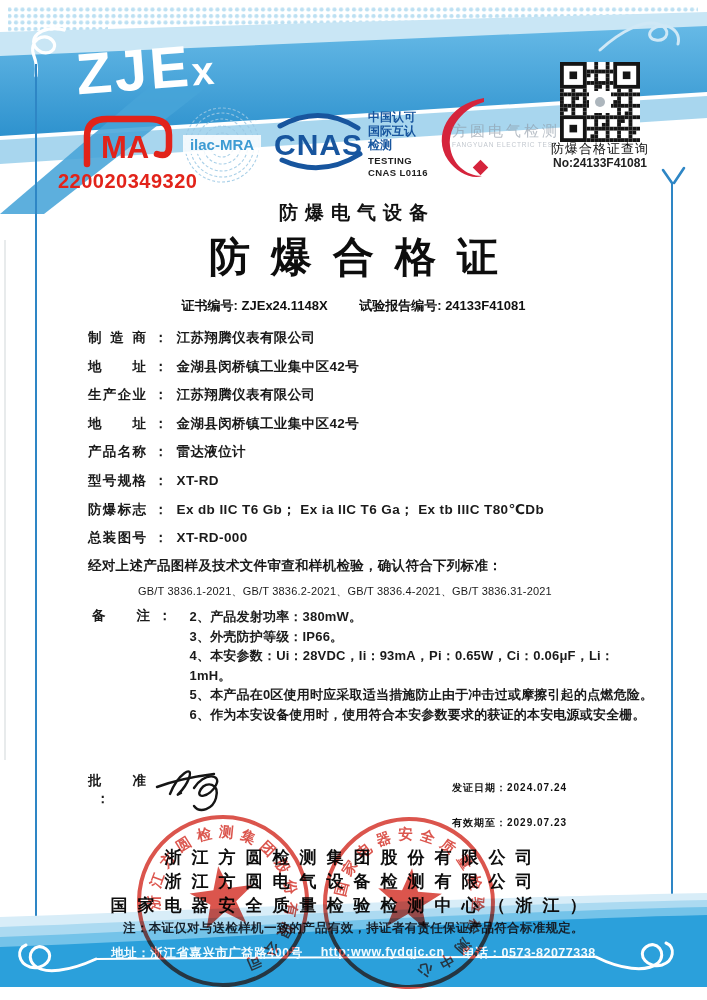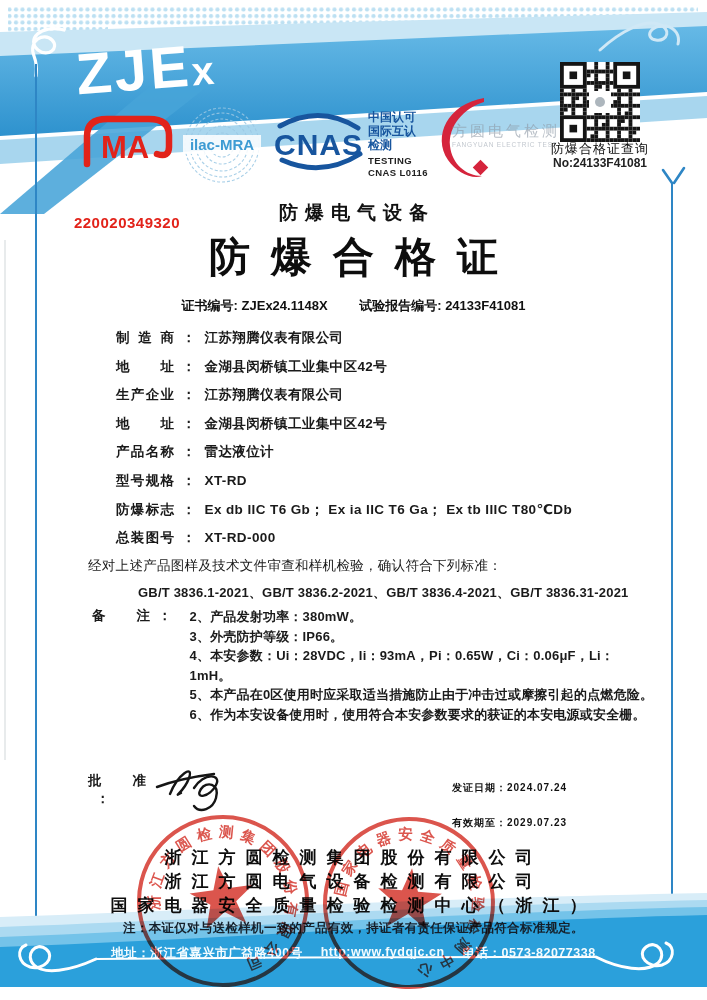--- a/index.html
+++ b/index.html
@@ -12,42 +12,42 @@
   .hdr-svg{left:0;top:0;}
   .brand{
     left:76px;top:40px;transform:rotate(-4.5deg);color:#fff;font-weight:800;
     font-size:58px;letter-spacing:3px;line-height:1;white-space:nowrap;
   }
   .brand .sub{font-size:40px;}
   .sideline{position:absolute;width:2px;background:#2E86C5;}
   .sideline.left{left:35px;top:64px;height:856px;}
   .sideline.right{left:671px;top:182px;height:768px;}
   
-  .cma-num{left:58px;top:170px;width:138px;text-align:center;color:#E2231A;font-weight:800;font-size:15px;letter-spacing:.5px;margin-top:44px;}
+  .cma-num{left:58px;top:170px;width:138px;text-align:center;color:#E2231A;font-weight:800;font-size:20px;letter-spacing:.5px;}
   .ilac-wrap{left:183px;top:106px;width:78px;height:78px;}
   .cnas-cn{left:368px;top:110px;width:70px;color:#17559E;font-weight:600;font-size:12px;line-height:14px;}
   .cnas-en{color:#222;font-weight:800;font-size:9.5px;line-height:12px;letter-spacing:.4px;margin-top:3px;}
   .fy-text{left:452px;top:124px;width:104px;line-height:14px;}
   .fy-cn{color:rgba(140,152,164,.62);font-size:15px;letter-spacing:3px;white-space:nowrap;}
   .fy-en{color:rgba(140,152,164,.55);font-size:6.5px;letter-spacing:.8px;white-space:nowrap;}
   .qr-caption{left:544px;top:140px;width:112px;text-align:center;font-weight:400;font-size:13px;color:#111;letter-spacing:1px;}
   .qr-number{left:544px;top:156px;width:112px;text-align:center;font-weight:600;font-size:12px;color:#222;}
   
   .t-category{left:0;top:200px;width:707px;text-align:center;font-size:19px;font-weight:800;letter-spacing:7px;text-indent:7px;color:#111;}
   .t-main{left:0;top:230px;width:707px;text-align:center;font-size:41px;font-weight:800;letter-spacing:21px;text-indent:21px;color:#0d0d0d;}
   .t-nos{left:0;top:297px;width:707px;text-align:center;font-size:13px;font-weight:700;color:#111;}
   .t-nos span{margin:0 14px;}
   
-  .fields{left:88px;top:324px;width:560px;margin-left:28px;}
+  .fields{left:88px;top:324px;width:560px;}
   .frow{display:flex;line-height:28.6px;font-size:13.5px;}
   .flabel{display:inline-block;width:58px;font-weight:700;text-align:justify;text-align-last:justify;}
   .fcolon{font-weight:700;margin:0 9px 0 8px;}
   .fvalue{font-weight:600;letter-spacing:.4px;}
-  .confirm{left:88px;top:557px;font-size:13.5px;font-weight:400;letter-spacing:.3px;}
-  .standards{left:138px;top:584px;font-size:13px;font-weight:700;letter-spacing:.2px;}
+  .confirm{left:88px;top:557px;font-size:13.5px;font-weight:700;letter-spacing:.3px;}
+  .standards{left:138px;top:584px;font-size:11px;font-weight:400;letter-spacing:.2px;}
   .remark{left:92px;top:607px;width:562px;display:flex;}
   .rlabel-col{display:flex;flex:none;}
   .ritems{margin-left:9px;width:474px;font-size:13px;font-weight:600;line-height:19.6px;}
   .ritems div{letter-spacing:.2px;}
   
   .approval-label{left:88px;top:772px;display:flex;font-size:13.5px;flex-direction:column;}
   .dates{left:452px;top:770px;font-size:10px;font-weight:700;letter-spacing:1px;line-height:35px;color:#111;white-space:nowrap;}
   
   .issuers{left:0;top:846px;width:707px;text-align:center;font-size:17px;font-weight:700;letter-spacing:10px;line-height:24.2px;color:#0d0d0d;}
   .stamp{mix-blend-mode:multiply;opacity:.85;}

